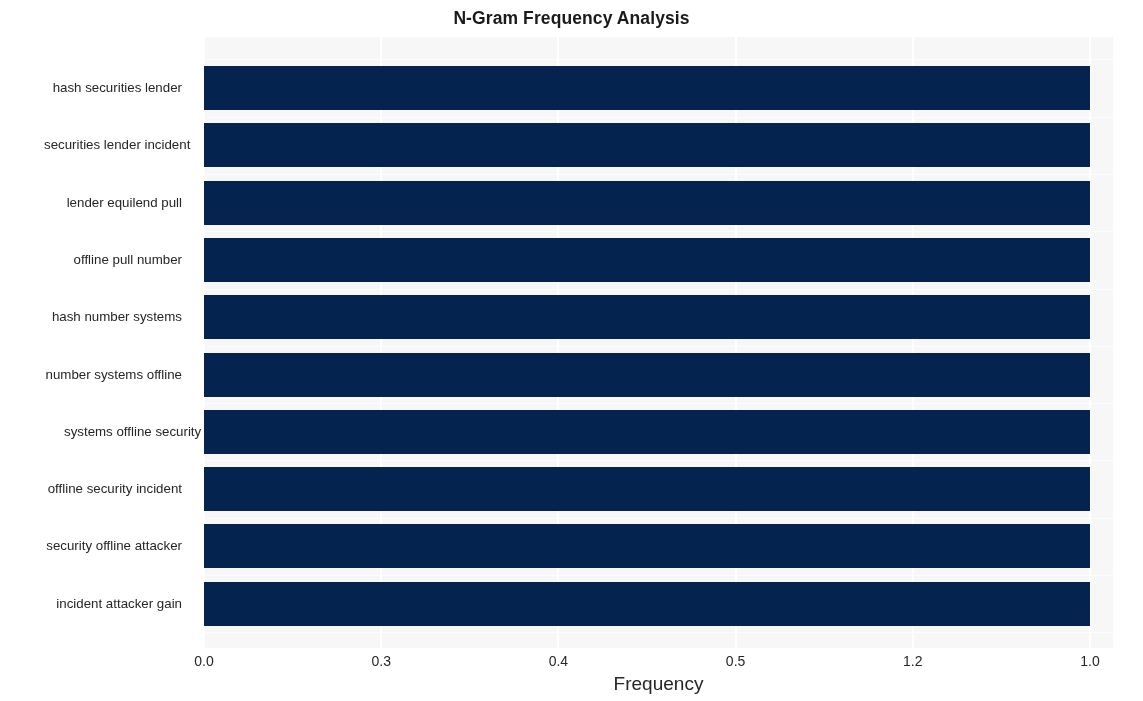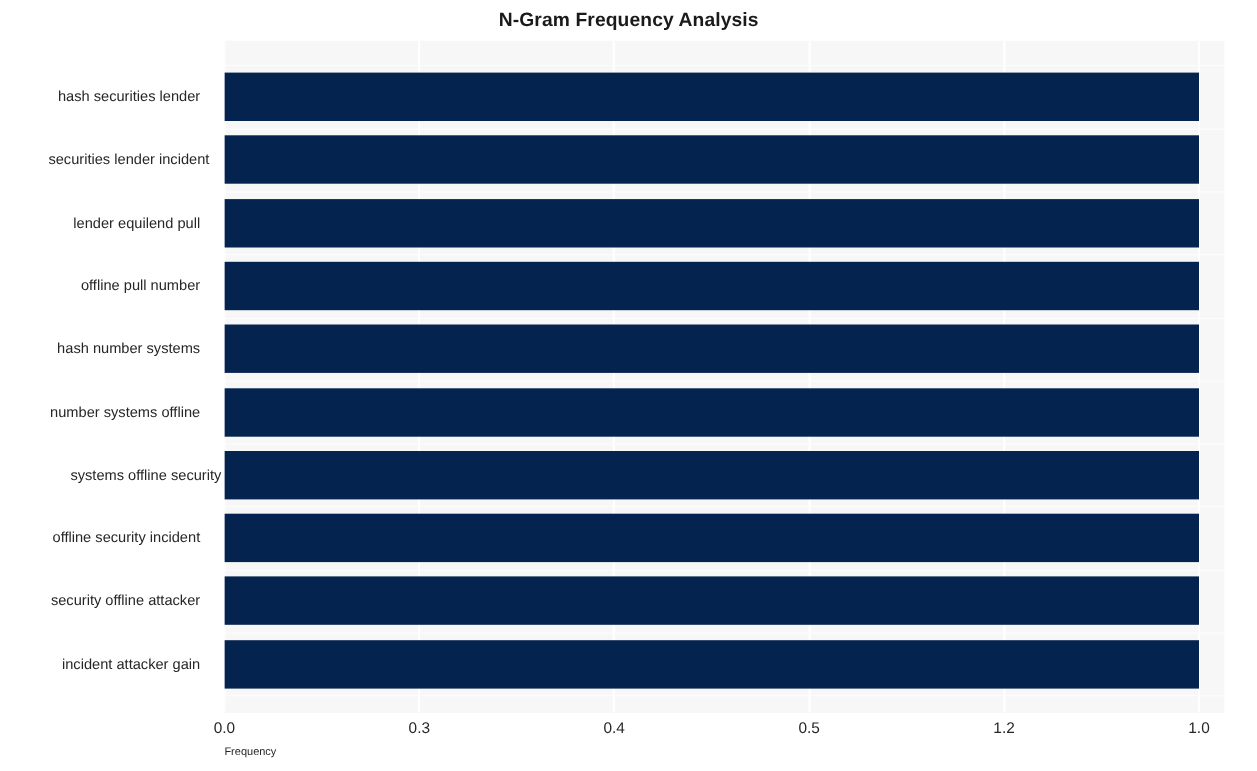--- a/index.html
+++ b/index.html
@@ -113,22 +113,22 @@
     color: #262626;
     line-height: 16px;
     white-space: nowrap;
   }
 
   #x-axis-label {
     position: absolute;
     left: 204px;
     top: 675px;
     width: 909px;
-    text-align: left;
-    font-size: 10px;
+    text-align: center;
+    font-size: 19px;
     color: #262626;
     line-height: 17px;
     white-space: nowrap;
   }
 </style>
 </head>
 <body>
 
 <div id="figure" style="background: rgb(255, 255, 255);">
 

